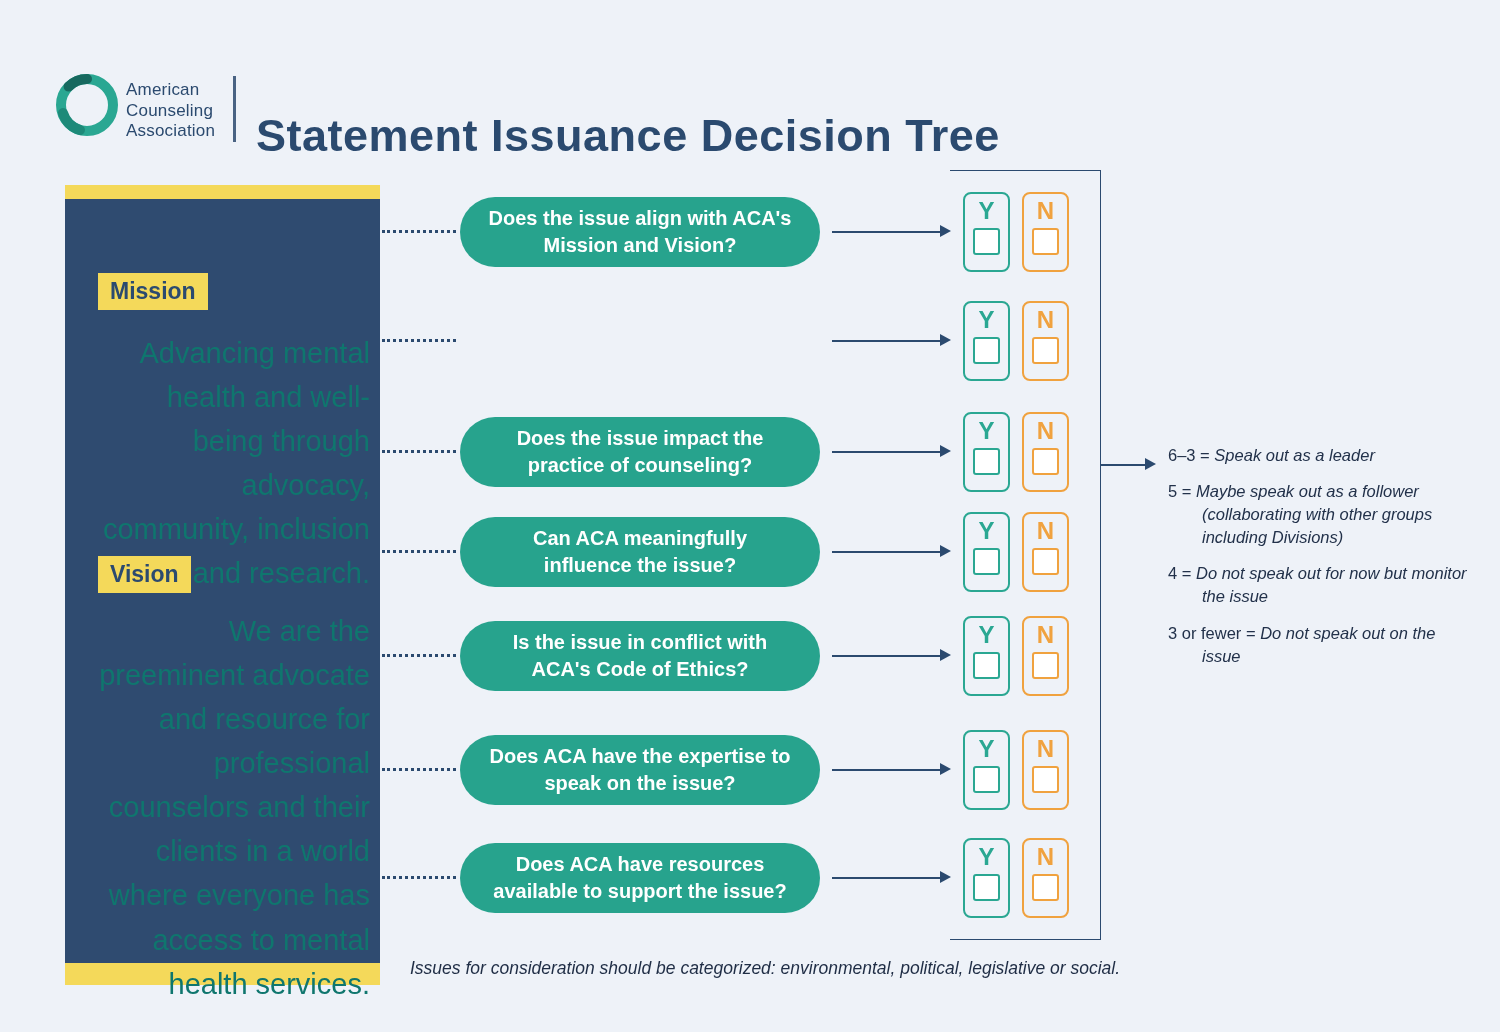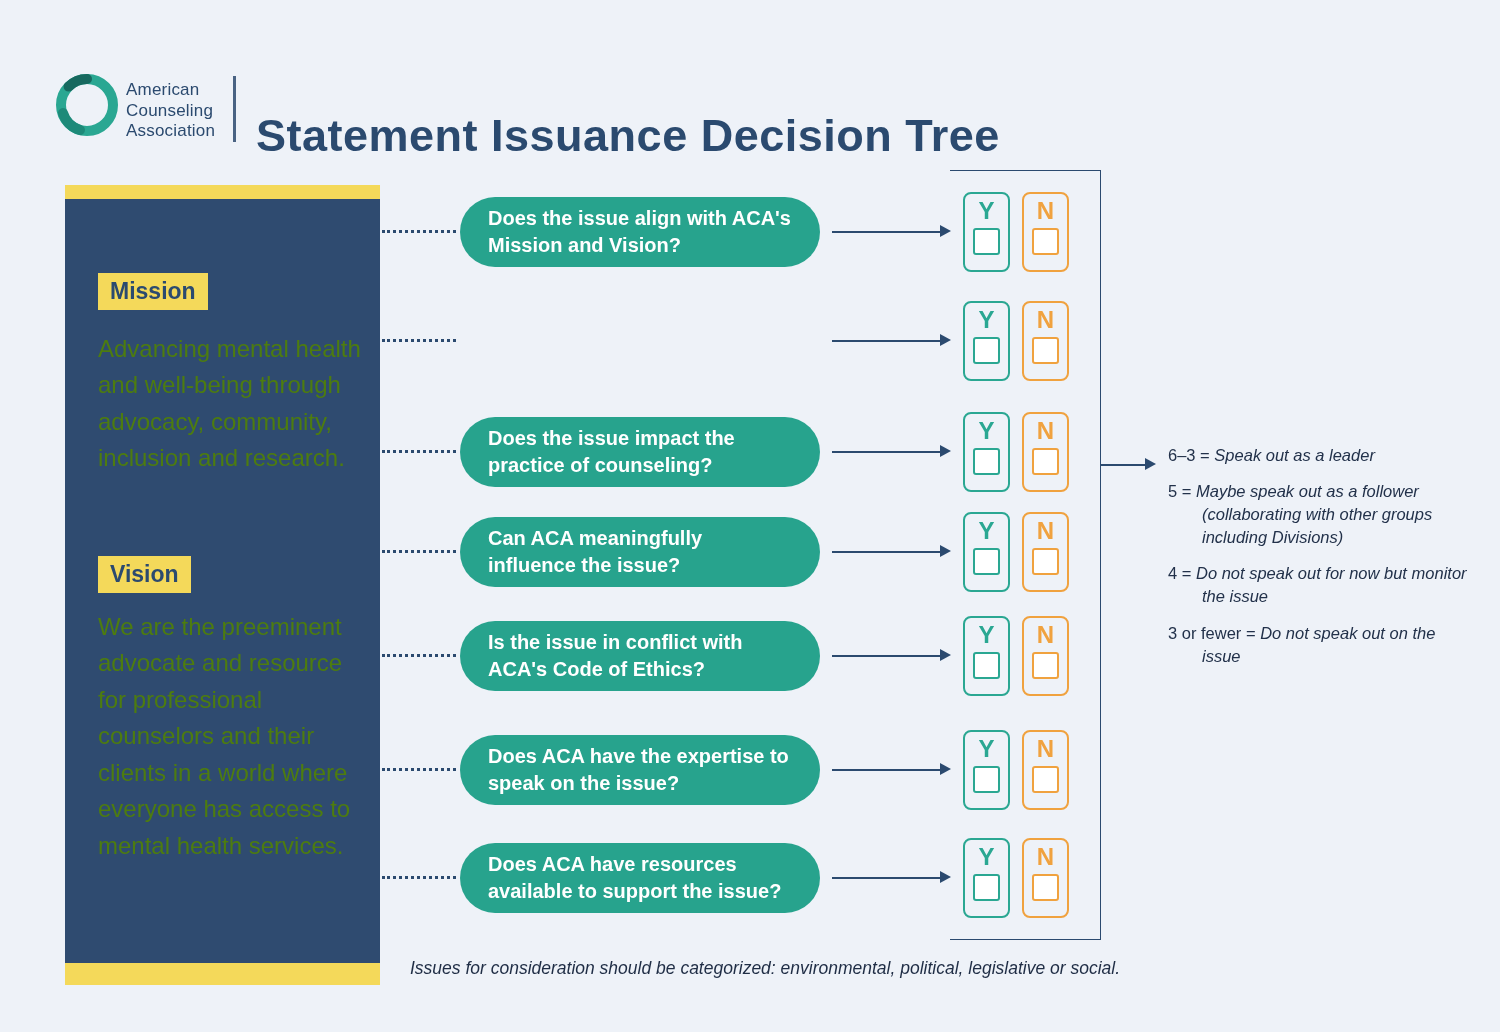--- a/index.html
+++ b/index.html
@@ -33,36 +33,36 @@
   .sidebar .band-bottom { position:absolute; left:0; top:778px; width:100%; height:22px; background:#f4d95a; }
   .side-label {
     position:absolute; left:33px; display:inline-block;
     background:#f4d95a; color:#2b4a6f; font-weight:800; font-size:23px;
     padding:5px 12px;
   }
   .side-label.mission { top:88px; }
   .side-label.vision  { top:371px; }
   .side-text {
     position:absolute; left:33px; width:272px;
-    color:#4d7c0f; font-size:24px; line-height:1.52; font-weight:500;
+    color:#0f766e; font-size:29px; line-height:1.52; font-weight:500;text-align:right;
   }
   .side-text.mission { top:146px; }
   .side-text.vision  { top:424px; }
 
   
   .row { position:absolute; left:380px; width:720px; height:78px; }
   .dotline {
     position:absolute; left:2px; top:33px; width:74px; height:0;
     border-top:3px dotted #2b4a6f;
   }
   .pill {
     position:absolute; left:80px; top:0; width:360px; height:70px;
     background:#27a38d; border-radius:35px;
     display:flex; align-items:center; justify-content:center;
-    padding:6px 28px; text-align:left;
+    padding:6px 28px; text-align:center;
     color:#ffffff; font-weight:700; font-size:20px; line-height:1.35;
   }
   .arrowline {
     position:absolute; left:452px; top:34px; width:110px; height:0;
     border-top:2px solid #2b4a6f;
   }
   .arrowhead {
     position:absolute; left:560px; top:28px; width:0; height:0;
     border-left:11px solid #2b4a6f;
     border-top:6.5px solid transparent;

